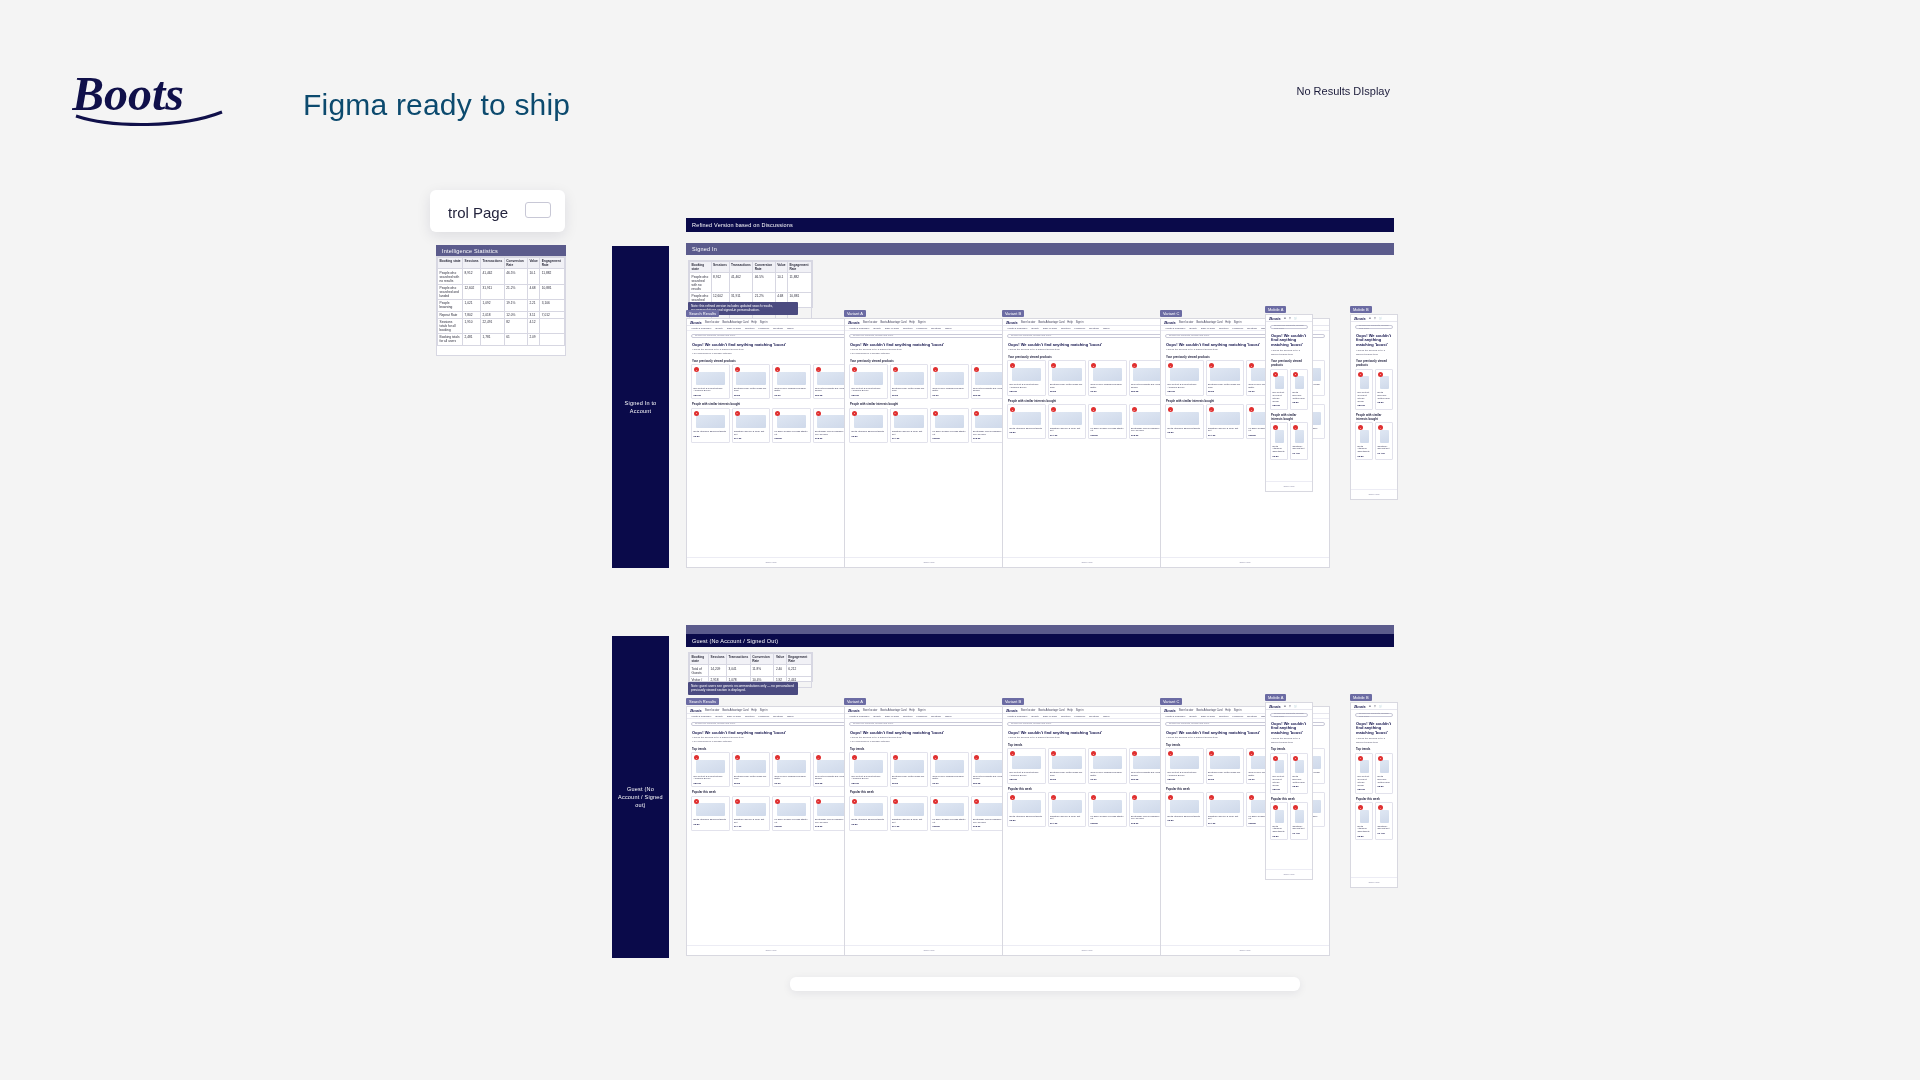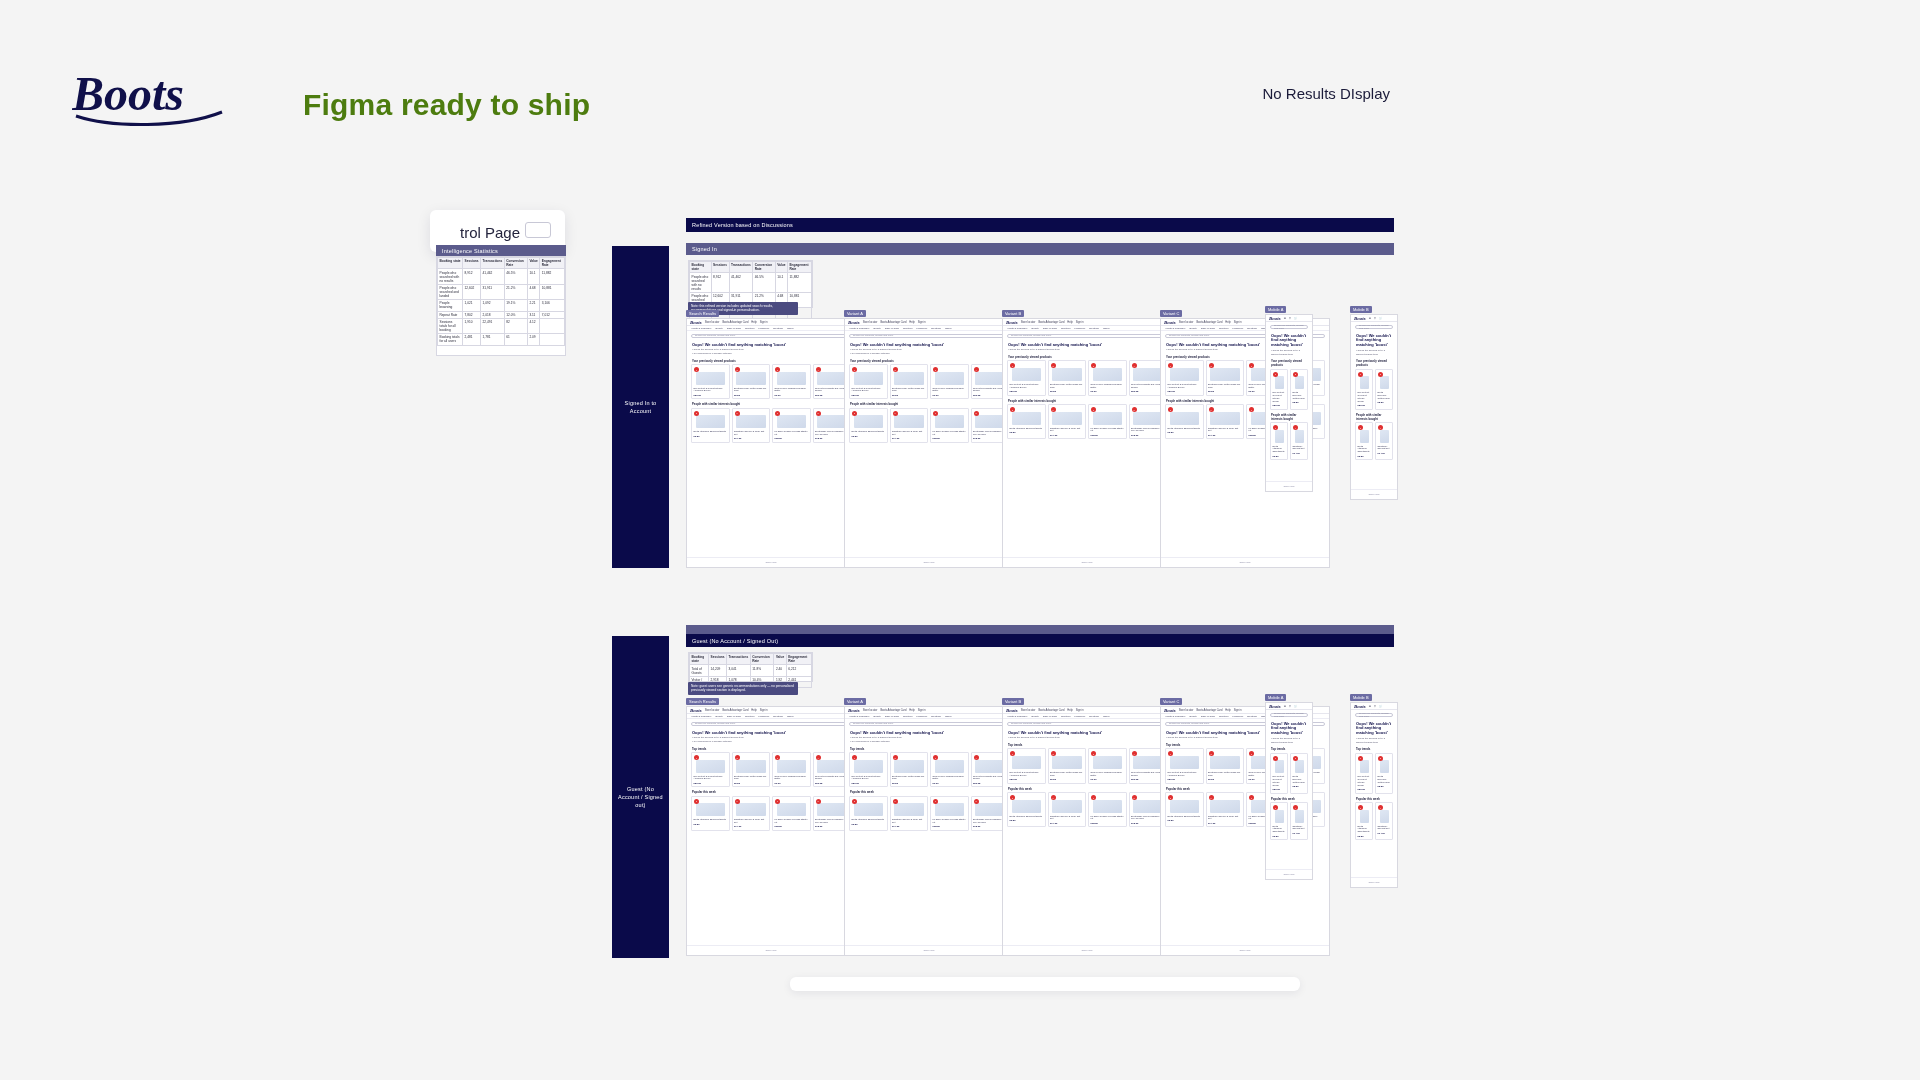--- a/index.html
+++ b/index.html
@@ -11,26 +11,26 @@
     overflow: hidden;
   }
   #root { position: relative; width: 1920px; height: 839px; }
 
   
   .brand-logo { position: absolute; left: 72px; top: 60px; width: 160px; height: 70px; }
   .brand-logo svg { width: 100%; height: 100%; display: block; }
 
   .page-title {
     position: absolute; left: 303px; top: 88px;
-    font-size: 30px; font-weight: bold; color: #4d7c0f;
+    font-size: 30px; font-weight: normal; color: #0c4a6e;
     letter-spacing: .2px;
   }
   .top-right-label {
     position: absolute; right: 530px; top: 85px;
-    font-size: 15px; color: #1b1b3a;
+    font-size: 11px; color: #1b1b3a;
   }
 
   .nav-rail {
     position: absolute;
     background: #0a0a4a;
     color: #ffffff;
     display: flex; align-items: center; justify-content: center;
     text-align: center;
     font-size: 5.5px;
     line-height: 1.5;
@@ -163,21 +163,21 @@
       <g fill="#10104a">
         <text x="0" y="50" font-family="Liberation Serif, serif" font-size="48" font-style="italic" font-weight="bold">Boots</text>
         <path d="M4 56 C 40 68, 110 68, 150 52" stroke="#10104a" stroke-width="3" fill="none"></path>
       </g>
     </svg>
   </div>
 
   <div class="page-title">Figma ready to ship</div>
   <div class="top-right-label">No Results DIsplay</div>
 
-  <div class="shadow-card" style="left:430px; top:210px; width:135px; height:42px;padding-left:12px;">
+  <div class="shadow-card" style="left:430px; top:190px; width:135px; height:42px;">
     <div class="sc-title">trol Page</div>
     <div class="sc-chip"></div>
   </div>
 
   <div class="band mid" style="left:436px; top:245px; width:130px; height:11px;">Intelligence Statistics</div>
   <div class="stats" style="left:436px; top:256px; width:130px; height:100px; border:.4px solid #d7d7e2;">
     <table>
       <thead>
           <tr id="sm-head">
             <th>Booking state</th>

